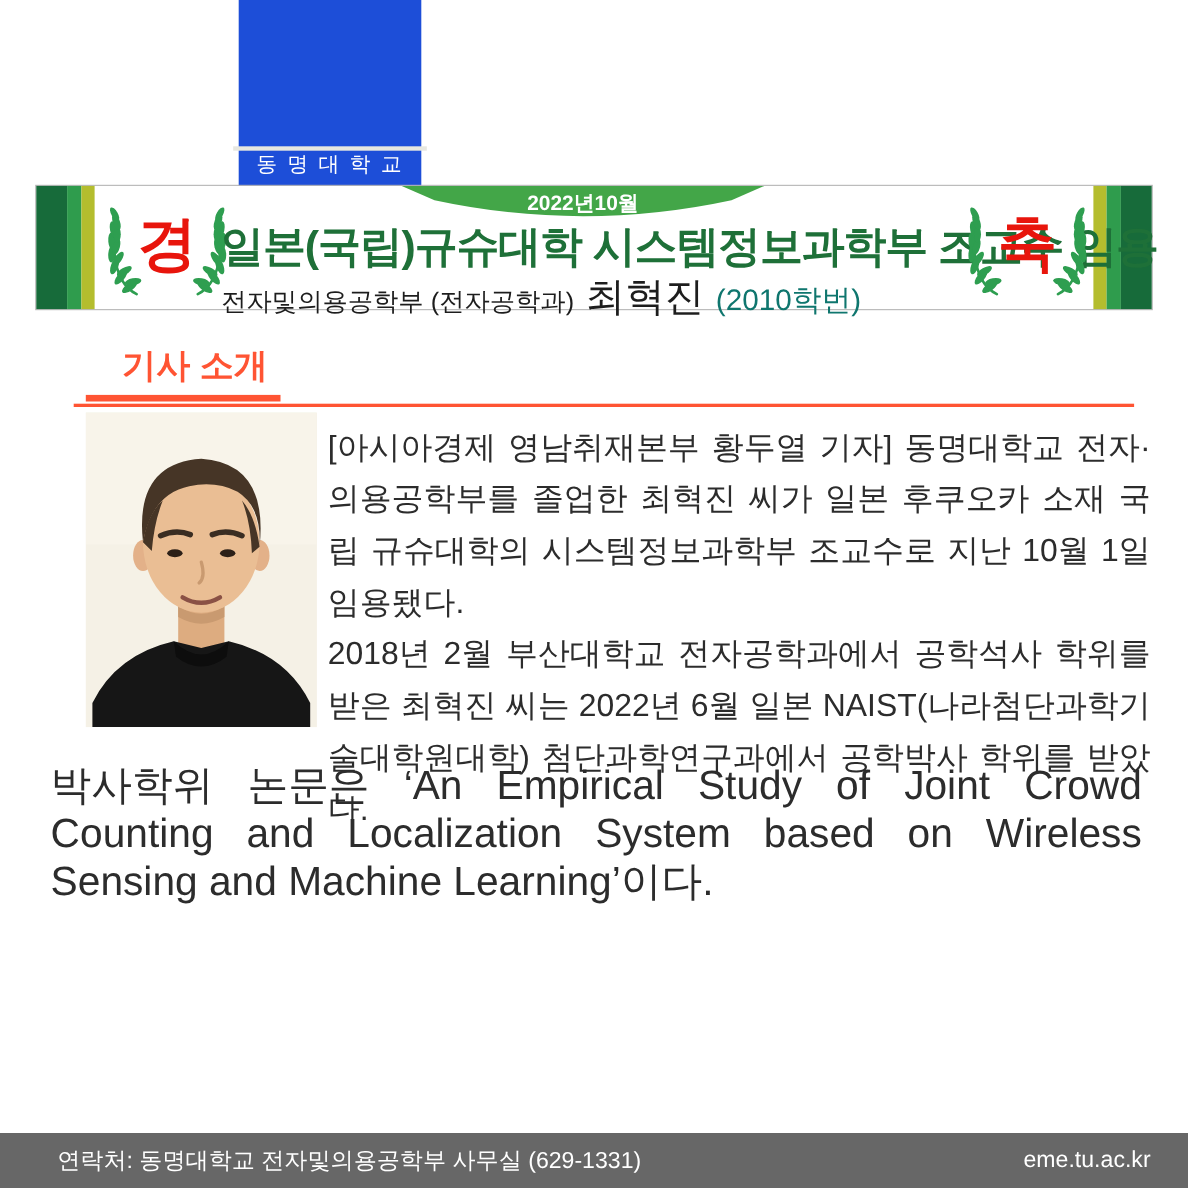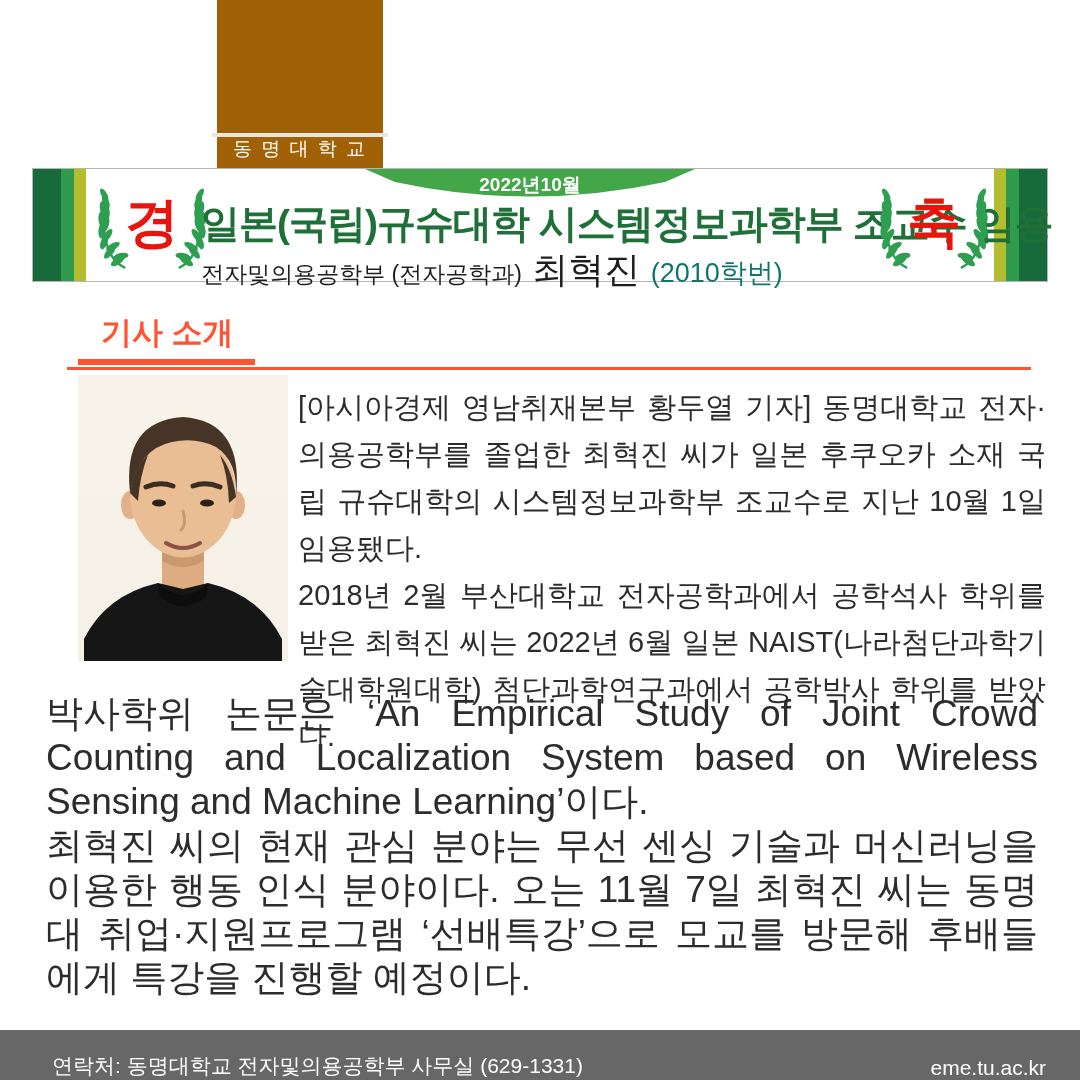--- a/index.html
+++ b/index.html
@@ -4,21 +4,21 @@
 <style>
   html,body{margin:0;padding:0;}
   body{
     width:1080px;height:1080px;position:relative;background:#ffffff;
     font-family:"Liberation Sans","DejaVu Sans",sans-serif;
     -webkit-font-smoothing:antialiased;overflow:hidden;
   }
   .abs{position:absolute;}
 
   
-  .uni-square{left:217px;top:0;width:166px;height:171px;background:#a16207;
+  .uni-square{left:217px;top:0;width:166px;height:171px;background:#1d4ed8;
     display:flex;align-items:flex-end;justify-content:center;text-align:center;}
   .uni-square .uni-name{color:#ffffff;font-size:19px;letter-spacing:2px;
     padding-bottom:9px;white-space:nowrap;}
   .uni-square-shadow{left:212px;top:133px;width:176px;height:4px;background:#e7e7e0;}
 
   
   .banner{left:33px;top:169px;width:1014px;height:112px;background:#ffffff;
     outline:1px solid #b5b5b5;}
   .stripe{top:0;bottom:0;}
   .s-dark{background:#176B3A;width:28px;}
@@ -39,38 +39,38 @@
   .banner-subtitle .name{font-size:36px;font-weight:400;margin:4px 6px;}
   .banner-subtitle .cohort{font-size:27px;font-weight:400;color:#0f766e;}
 
   .emblem{top:16px;width:112px;height:88px;display:flex;align-items:center;justify-content:center;}
   .emblem-left{left:63px;}
   .emblem-right{left:845px;}
   .emblem .char{color:#E8150C;font-size:54px;font-weight:900;line-height:60px;margin:0 -4px 14px -4px;}
   .branch{width:32px;height:84px;flex:0 0 auto;}
 
   
-  .section-title{left:101px;top:312px;font-size:31px;font-weight:700;color:#FF5433;white-space:nowrap;}
+  .section-title{left:111px;top:312px;font-size:31px;font-weight:700;color:#FF5433;white-space:nowrap;}
   .rule-thick{left:78px;top:359px;width:177px;height:6px;background:#FF5433;}
   .rule-thin{left:67px;top:367px;width:964px;height:3px;background:#FF5433;}
 
   
   .portrait{left:78px;top:375px;width:210px;height:286px;overflow:hidden;background:#F5F1E6;}
 
   
   .intro{left:298px;top:384px;width:748px;font-size:29px;line-height:47px;
     color:#2c2c2c;text-align:justify;}
   .intro p{margin:0;}
   .bodytext{left:46px;top:692px;width:992px;font-size:37px;line-height:44px;
     color:#2c2c2c;text-align:justify;}
   .bodytext p{margin:0;}
 
   
   .footer{left:0;top:1030px;width:1080px;height:50px;background:#676767;
-    display:flex;align-items:flex-end;justify-content:space-between;
+    display:flex;align-items:center;justify-content:space-between;
     padding:0 34px 0 52px;box-sizing:border-box;}
   .footer .ft{color:#ffffff;font-size:21px;white-space:nowrap;}
 </style>
 </head>
 <body>
 
 <svg width="0" height="0" style="position:absolute" aria-hidden="true">
   <defs>
     <g id="laurelBranch">
       <path d="M34 98 C14 88 4 62 10 12" stroke="#2E9E50" stroke-width="3" fill="none" stroke-linecap="round"></path>
@@ -180,19 +180,18 @@
   </svg>
 </div>
 
 <div class="abs intro">
   <p>[아시아경제 영남취재본부 황두열 기자] 동명대학교 전자·의용공학부를 졸업한 최혁진 씨가 일본 후쿠오카 소재 국립 규슈대학의 시스템정보과학부 조교수로 지난 10월 1일 임용됐다.</p>
   <p>2018년 2월 부산대학교 전자공학과에서 공학석사 학위를 받은 최혁진 씨는 2022년 6월 일본 NAIST(나라첨단과학기술대학원대학) 첨단과학연구과에서 공학박사 학위를 받았다.</p>
 </div>
 
 <div class="abs bodytext">
   <p>박사학위 논문은 ‘An Empirical Study of Joint Crowd Counting and Localization System based on Wireless Sensing and Machine Learning’이다.</p>
-  <p>최혁진 씨의 현재 관심 분야는 무선 센싱 기술과 머신러닝을 이용한 행동 인식 분야이다. 오는 11월 7일 최혁진 씨는 동명대 취업·지원프로그램 ‘선배특강’으로 모교를 방문해 후배들에게 특강을 진행할 예정이다.</p>
 </div>
 
 <div class="abs footer">
   <div class="ft">연락처: 동명대학교 전자및의용공학부 사무실  (629-1331)</div>
   <div class="ft">eme.tu.ac.kr</div>
 </div>
 
 </body></html>

